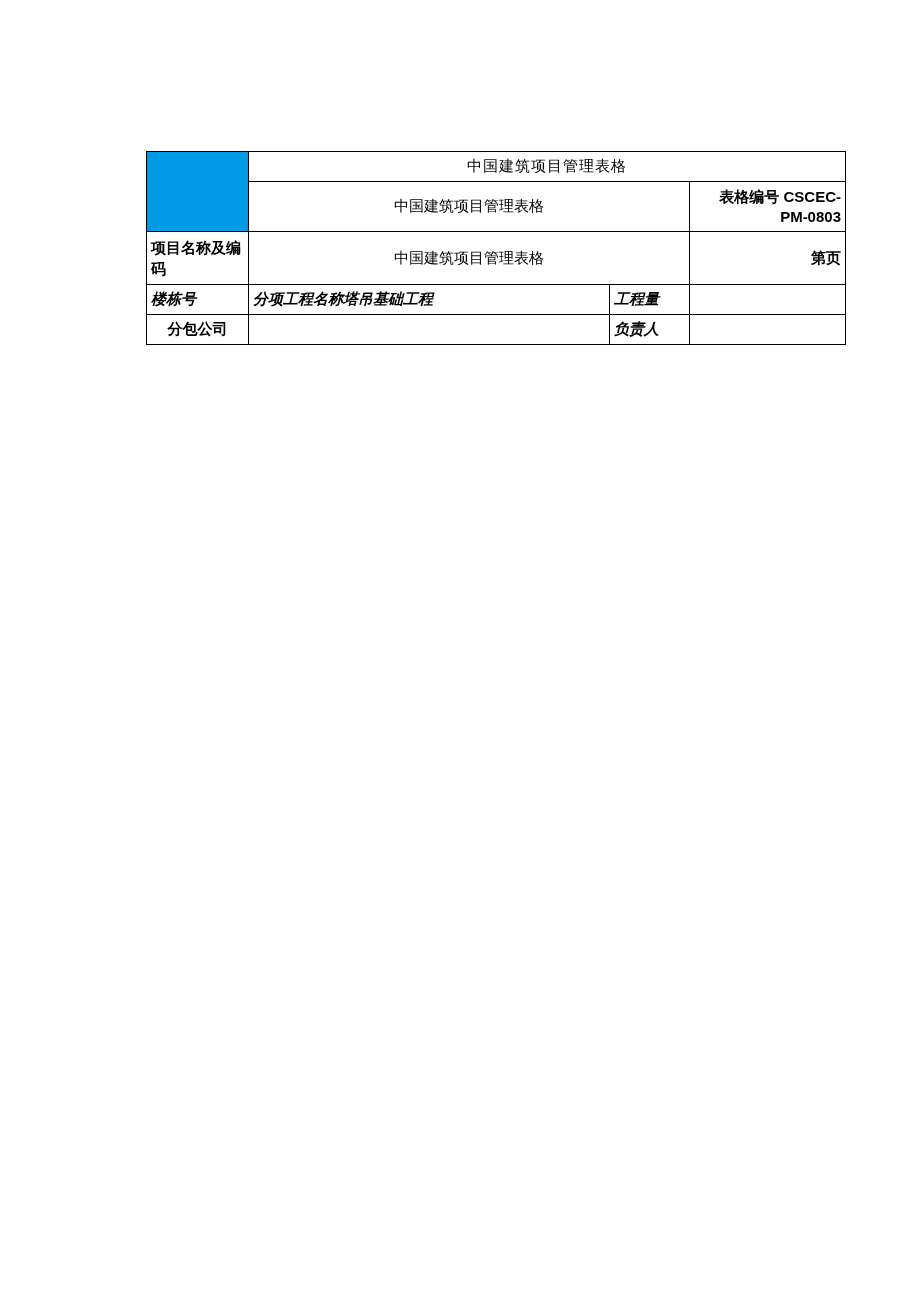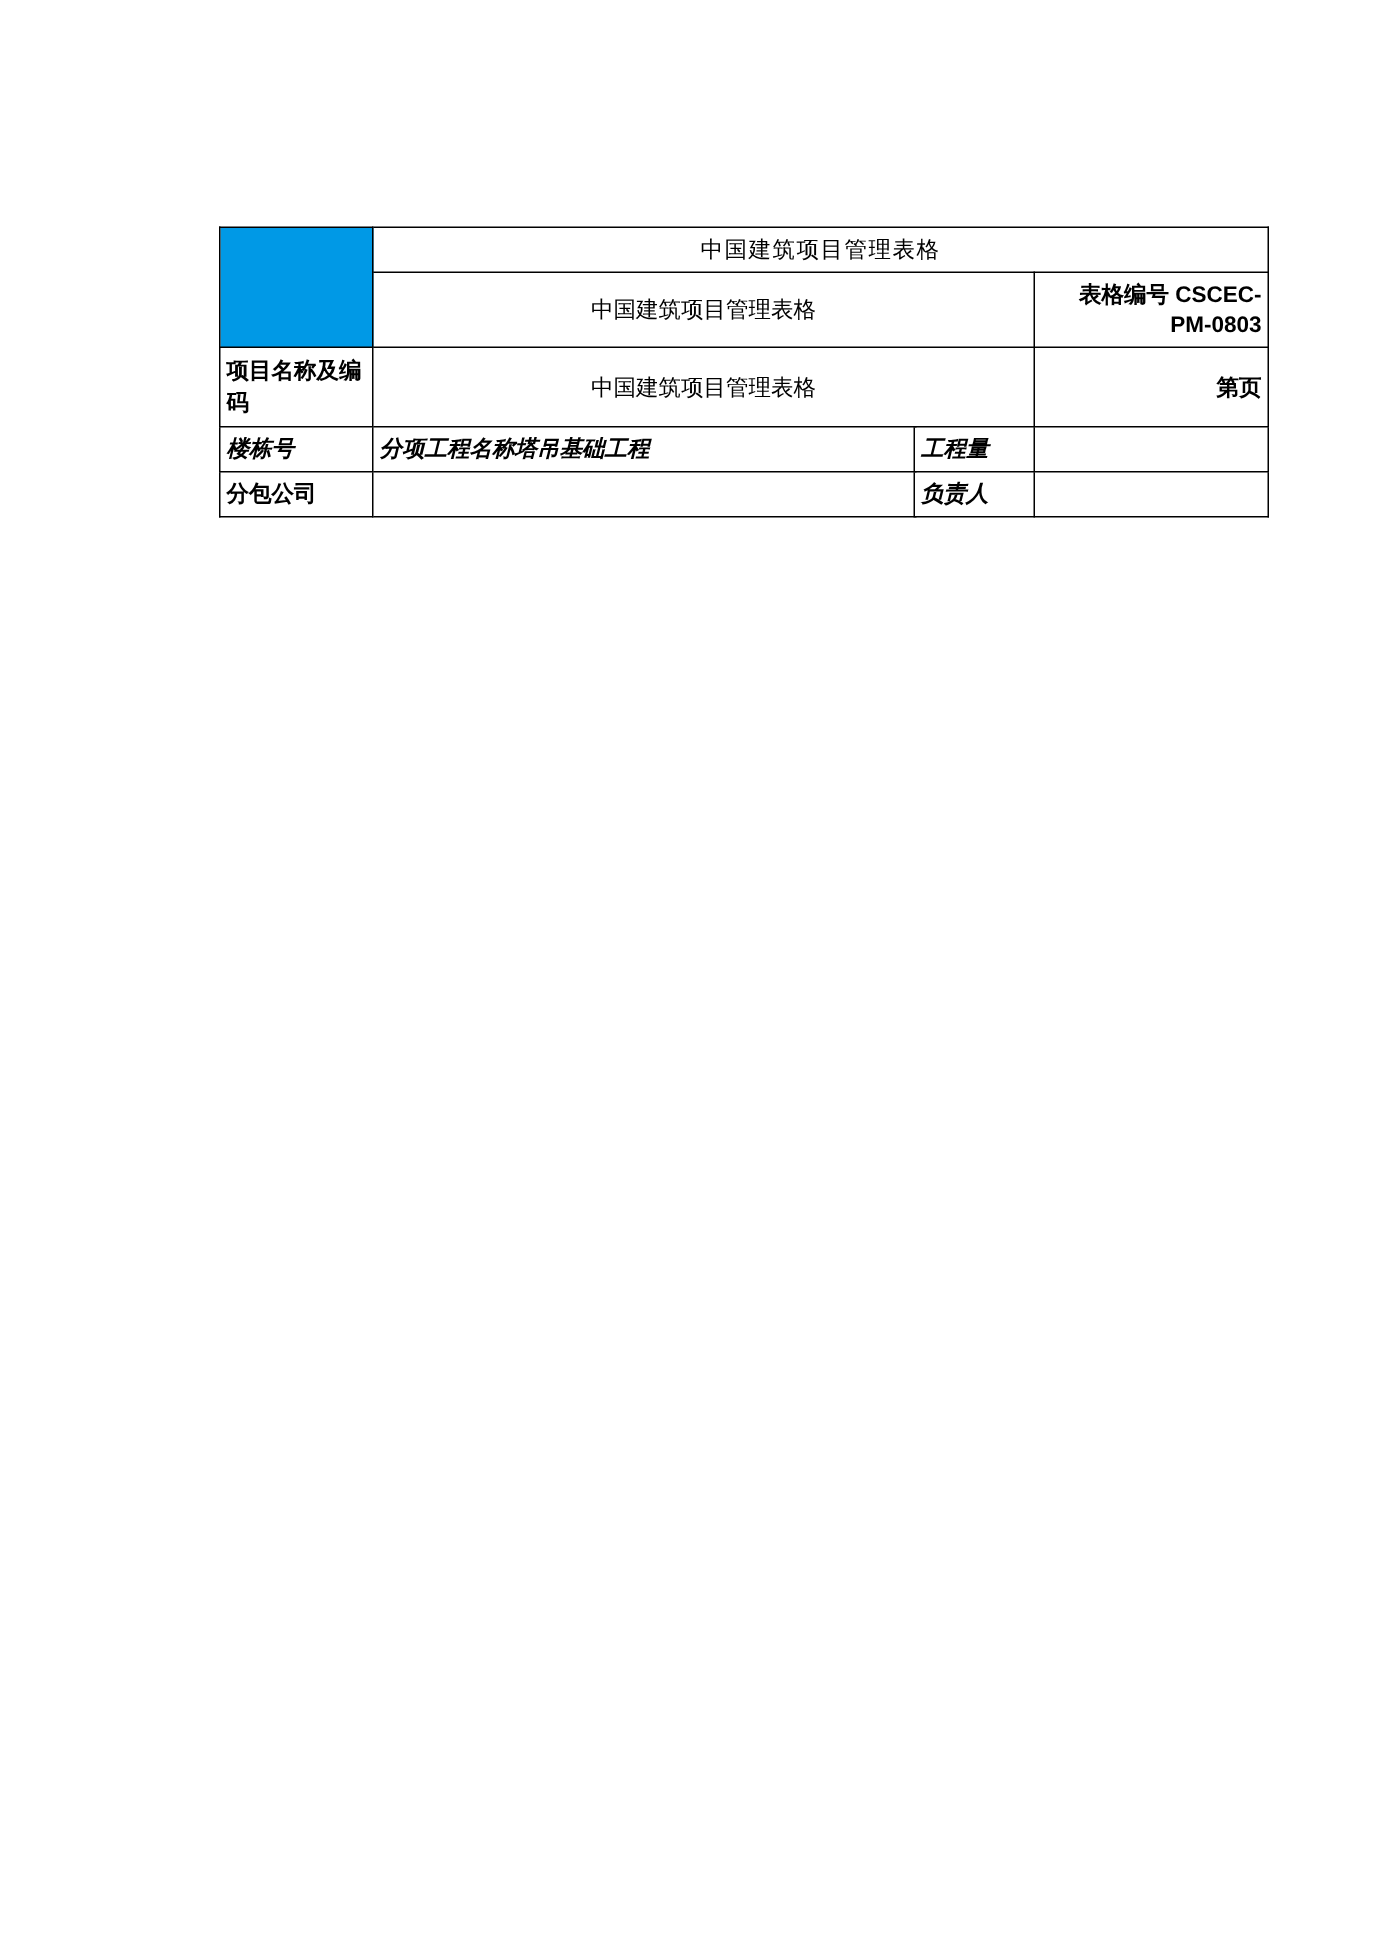--- a/index.html
+++ b/index.html
@@ -77,21 +77,21 @@
       font-weight: bold;
       font-size: 15px;
       text-align: left;
       padding: 5px 0;
       font-style: italic;
     }
     .bold-left {
       font-family: Arial, "SimHei", sans-serif;
       font-weight: bold;
       font-size: 15px;
-      text-align: left;
+      text-align: center;
       padding: 5px 2px;
     }
     .col1 { width: 102px; }
     .col2 { width: 252px; }
     .col4 { width: 80px; }
     .col5 { width: 156px; text-align: right; }
   </style>
 </head>
 <body>
 

